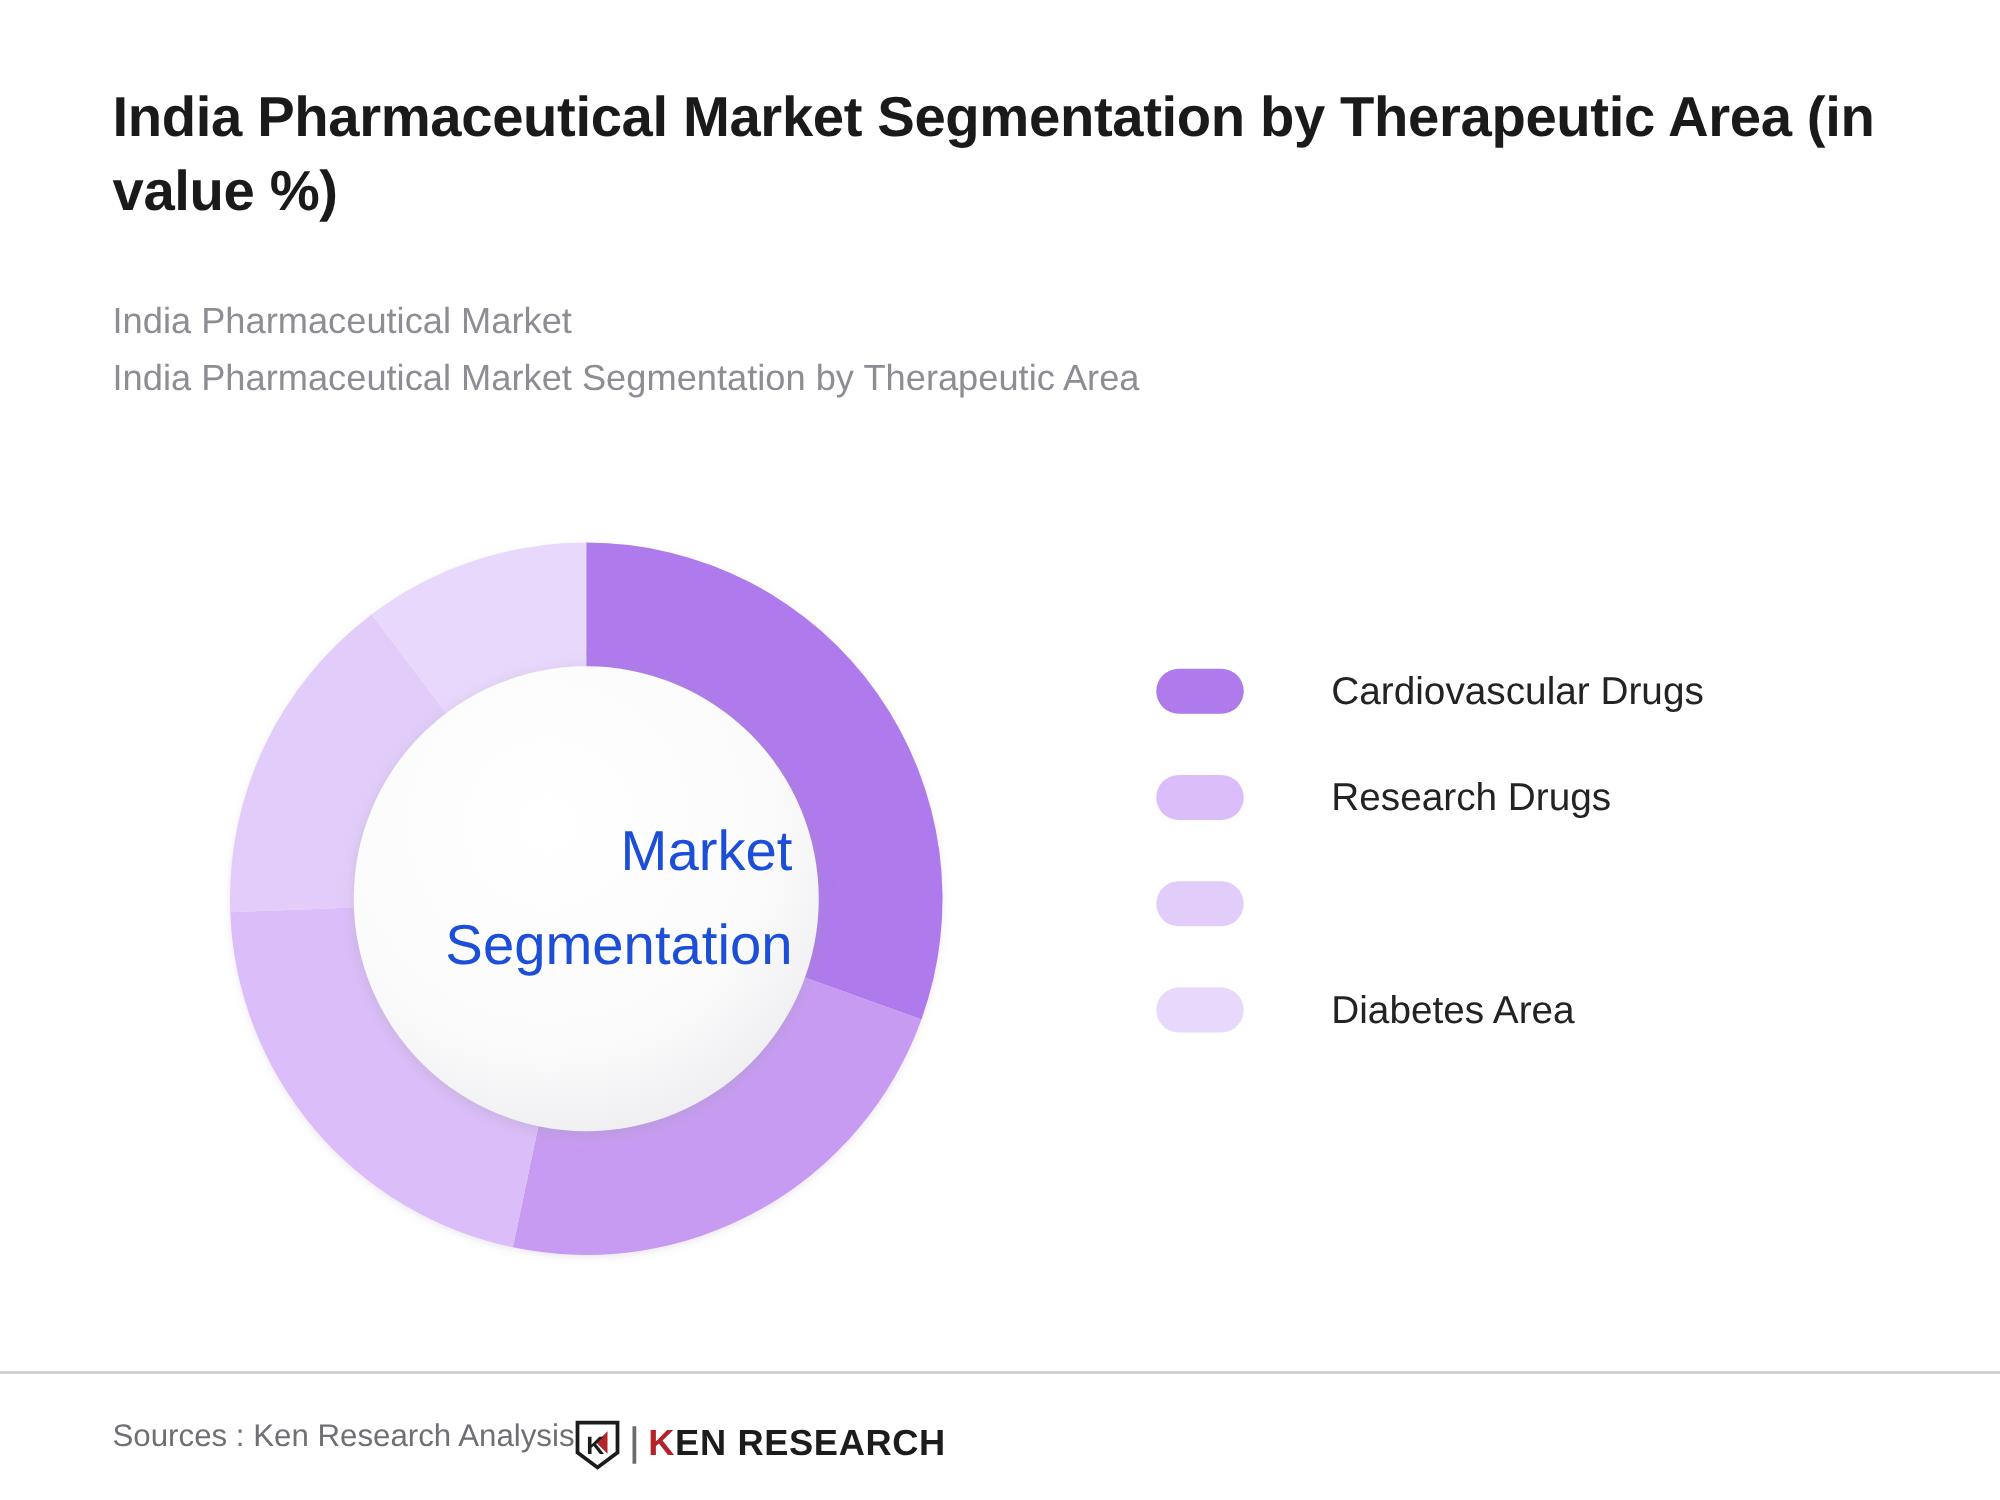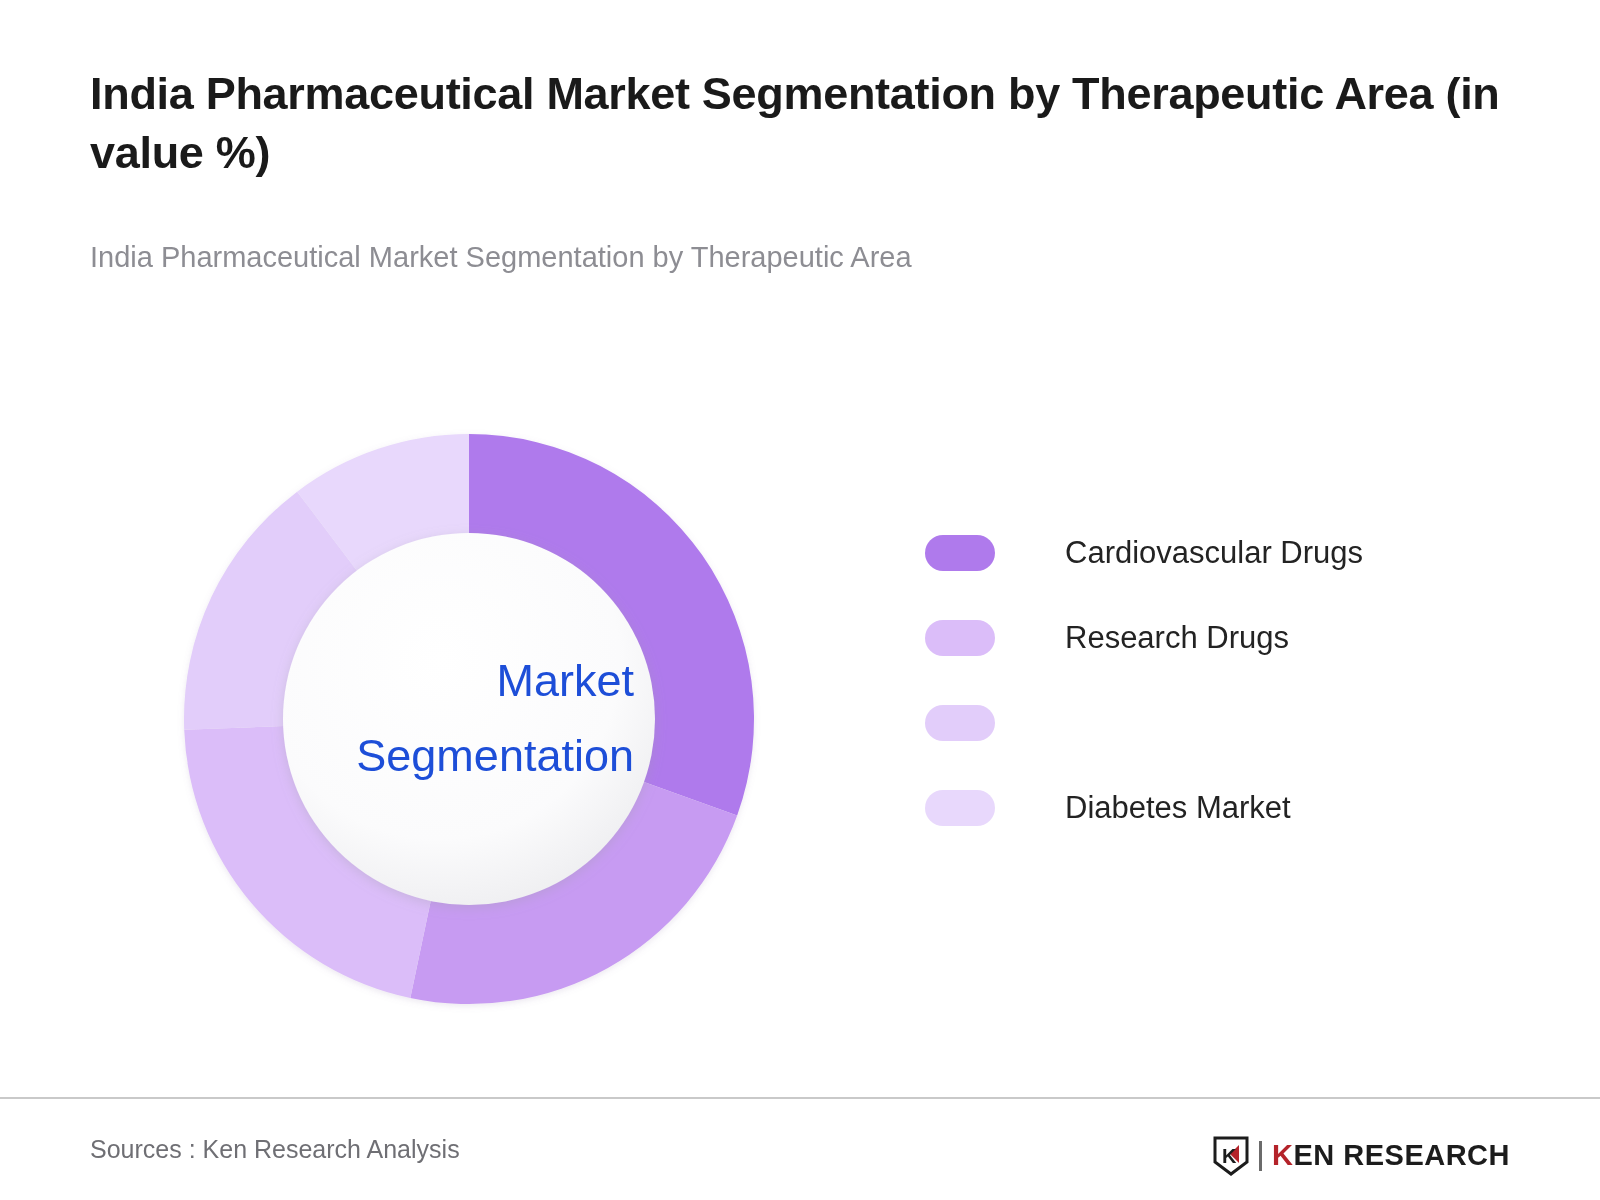--- a/index.html
+++ b/index.html
@@ -123,23 +123,21 @@
   }
 
   .footer {
     position: absolute;
     left: 0;
     top: 1099px;
     width: 1600px;
     height: 101px;
     display: flex;
     align-items: center;
-    justify-content: space-between;
     padding: 0 90px 0 90px;
-    gap: 40px;
   }
 
   .source-text {
     font-size: 25px;
     color: #6f6f74;
   }
 
   .logo {
     display: flex;
     align-items: center;
@@ -175,20 +173,21 @@
   }
 </style>
 </head>
 <body>
 
 <div class="page">
 
   <div class="header">
     <div class="chart-title">India Pharmaceutical Market Segmentation by Therapeutic Area (in value %)</div>
     <div class="subtitle-block">
+      <div class="subtitle-line">India Pharmaceutical Market</div>
       <div class="subtitle-line">India Pharmaceutical Market Segmentation by Therapeutic Area</div>
     </div>
   </div>
 
   <div class="chart-area">
 
     <div class="donut-wrap">
       <svg class="donut-svg" viewBox="0 0 570 570">
         <defs>
           <radialGradient id="hubGrad" cx="42%" cy="34%" r="78%">
@@ -231,21 +230,21 @@
         </div>
         <div class="legend-item">
           <div class="legend-swatch" style="background: rgb(219, 189, 249);"></div>
           <div class="legend-label">Research Drugs</div>
         </div>
         <div class="legend-item">
           <div class="legend-swatch" style="background: rgb(226, 205, 250);"></div>
         </div>
         <div class="legend-item">
           <div class="legend-swatch" style="background: rgb(232, 216, 252);"></div>
-          <div class="legend-label">Diabetes Market</div>
+          <div class="legend-label">Diabetes Area</div>
         </div>
       </div>
 
   </div>
 
   <div class="footer-rule"></div>
   <div class="footer">
     <div class="source-text">Sources : Ken Research Analysis</div>
 
     <div class="logo">

